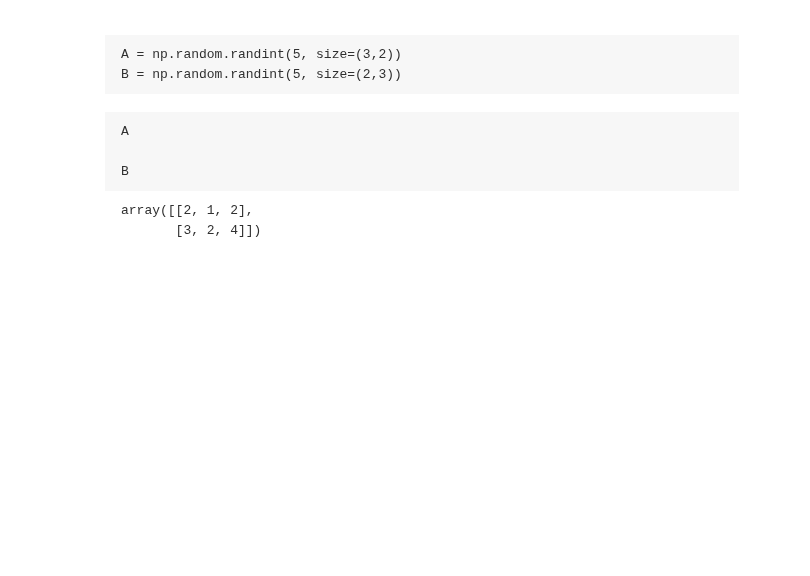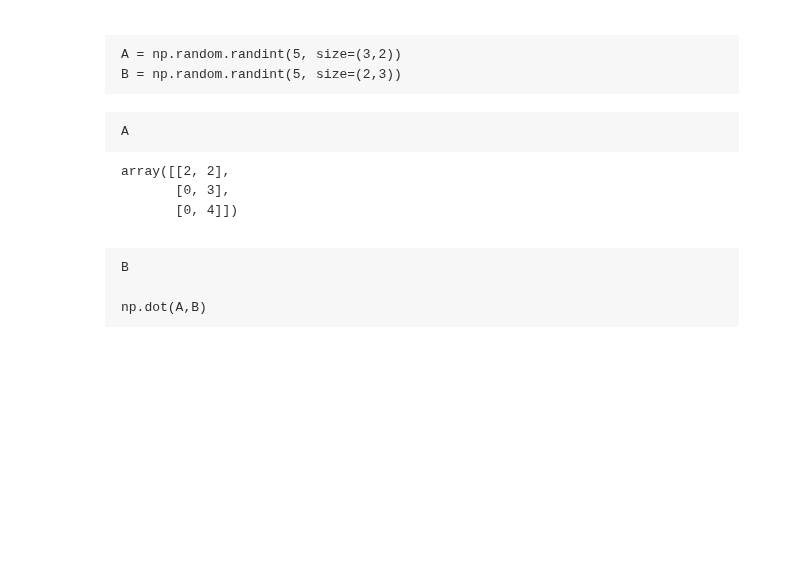--- a/index.html
+++ b/index.html
@@ -46,23 +46,21 @@
 
 <div class="container">
 
   <div class="cell-input">A = np.random.randint(5, size=(3,2))
 B = np.random.randint(5, size=(2,3))</div>
 
   <div class="gap"></div>
 
   <div class="cell-input">A</div>
 
-  <div class="cell-output">array([[2, 2],
-       [0, 3],
-       [0, 4]])</div>
 
   <div class="cell-input">B</div>
 
+  <div class="cell-output">array([[2, 1, 2],
+       [3, 2, 4]])</div>
 
-  <div class="cell-input">np.dot(A,B)</div>
 
 
 </div>
 
 </body></html>

